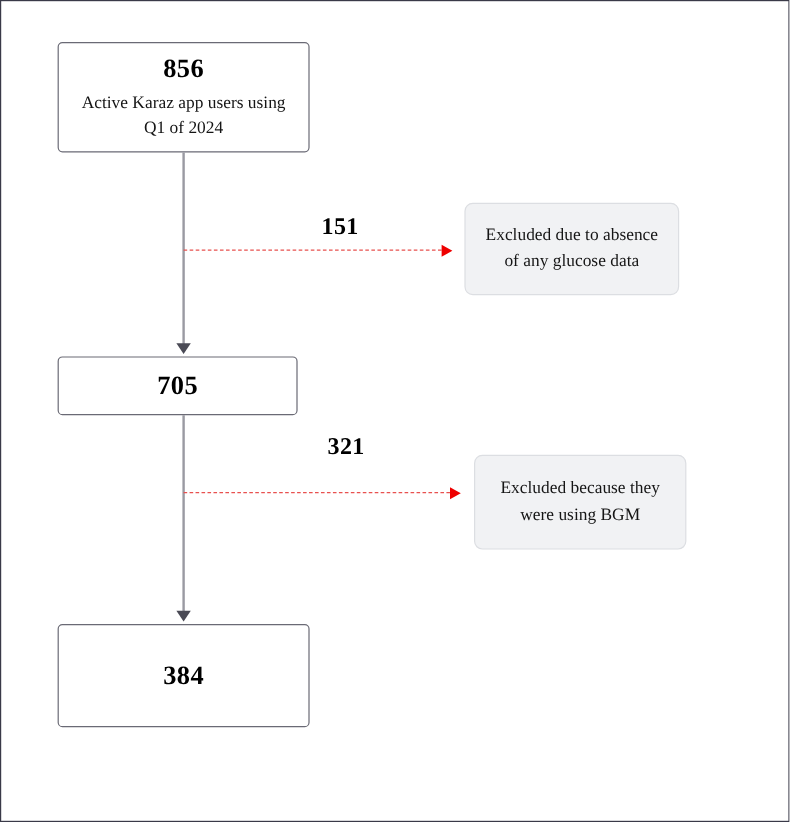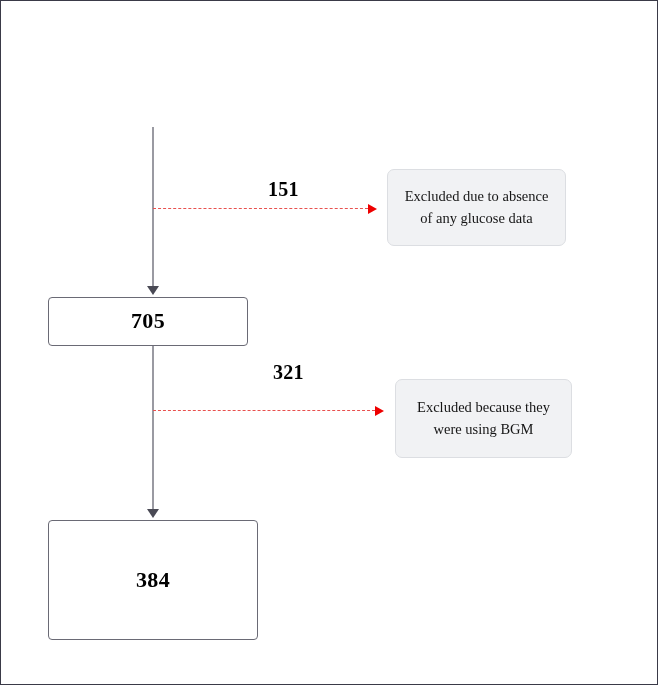--- a/index.html
+++ b/index.html
@@ -42,21 +42,21 @@
   .node .desc {
     font-size: 14.5px;
     line-height: 1.42;
     color: #151515;
     padding: 0 10px;
     margin-top: 7px;
   }
 
   #node-856 { left: 47px;  top: 34px;  width: 210px; height: 92px; }
   #node-705 { left: 47px;  top: 296px; width: 200px; height: 49px; }
-  #node-384 { left: 47px;  top: 519px; width: 210px; height: 120px; }
+  #node-384 { left: 47px;  top: 519px; width: 210px; height: 86px; }
 
   #node-705 .count { margin: 0; }
 
   
   .excl-box {
     position: absolute;
     box-sizing: border-box;
     background: #f1f2f4;
     border: 1px solid #dcdee2;
     border-radius: 7px;
@@ -122,20 +122,24 @@
     letter-spacing: 0.3px;
   }
   #excl-count-1 { left: 267px; top: 177px; }
   #excl-count-2 { left: 272px; top: 360px; }
 </style>
 </head>
 <body>
 
 <div id="canvas">
 
+  <div class="node" id="node-856">
+    <div class="count">856</div>
+    <div class="desc">Active Karaz app users using Q1 of 2024</div>
+  </div>
 
   <div class="v-line" id="v-1"></div>
   <div class="v-arrow" id="v-arrow-1"></div>
 
   <div class="h-dash" id="h-dash-1"></div>
   <div class="h-arrow" id="h-arrow-1"></div>
   <div class="excl-count" id="excl-count-1">151</div>
   <div class="excl-box" id="excl-1">Excluded due to absence of any glucose data</div>
 
   <div class="node" id="node-705">

